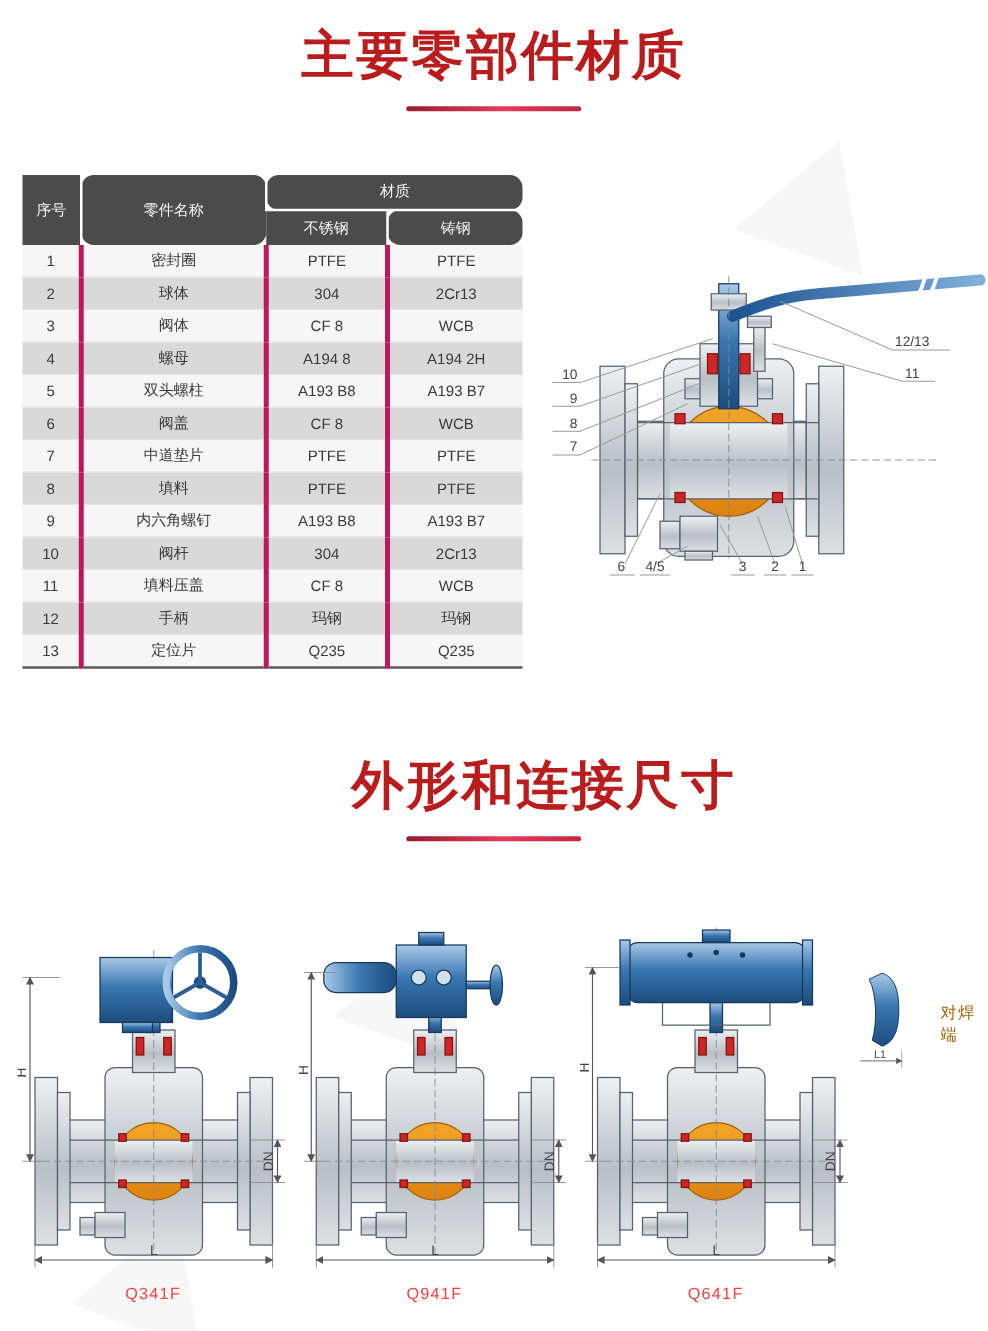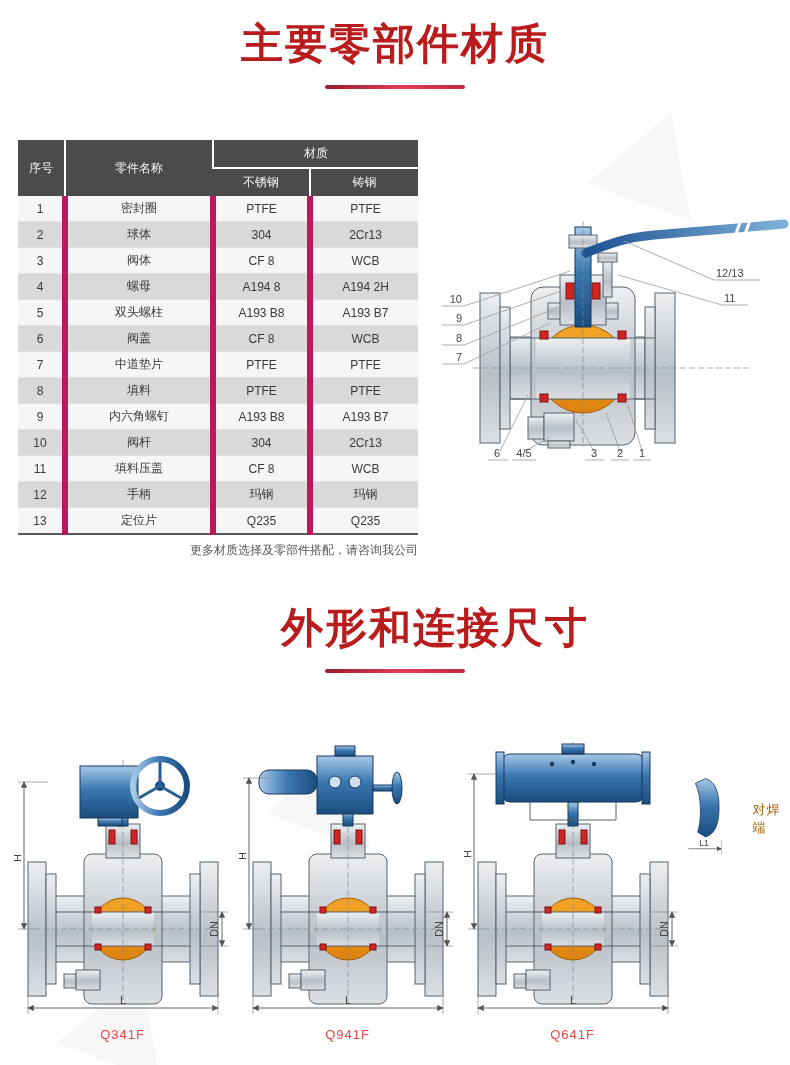--- a/index.html
+++ b/index.html
@@ -10,24 +10,24 @@
       border-right:55px solid transparent;border-bottom:95px solid rgba(175,175,182,.10);}
   
   .sec-title{position:absolute;left:0;width:790px;text-align:center;margin:0;
              font-size:42px;font-weight:bold;letter-spacing:2px;color:#b91c1c;}
   .rule{position:absolute;left:325px;width:140px;height:4px;border-radius:2px;
         background:linear-gradient(90deg,#971c30,#e63a58 55%,#c02844);}
   
   .table-wrap{position:absolute;left:18px;top:140px;width:400px;}
   table.parts{border-collapse:collapse;width:400px;table-layout:fixed;font-size:12px;}
   table.parts th{background:#4b4b4b;color:#f4f4f4;font-weight:normal;height:27px;padding:0;}
-  table.parts thead th+th{border-left:2px solid #fff;}
+  table.parts thead th+th{border-left:2px solid #fff;border-radius:10px;}
   table.parts thead tr+tr th{border-top:2px solid #fff;}
   table.parts td{height:25px;text-align:center;color:#3a3a3a;padding:0;}
-  table.parts td+td{border-left:6px solid #be185d;}
+  table.parts td+td{border-left:4px solid #be185d;}
   table.parts tbody tr{border-bottom:1px solid #e3e3e3;}
   table.parts tbody tr:nth-child(odd){background:#f6f6f6;}
   table.parts tbody tr:nth-child(even){background:#d9d9d9;}
   table.parts{border-bottom:2px solid #5a5a5a;}
   .footnote{margin-top:7px;text-align:right;font-size:12px;color:#555;}
   
   .main-diagram{position:absolute;left:428px;top:185px;}
   svg text{font-family:"Liberation Sans",sans-serif;fill:#444;font-size:11px;}
   .fig-row{position:absolute;left:10px;top:736px;width:772px;display:flex;align-items:flex-start;}
   .figure{width:225px;display:flex;flex-direction:column;align-items:center;}
@@ -179,21 +179,20 @@
             <td>玛钢</td>
           </tr>
           <tr>
             <td>13</td>
             <td>定位片</td>
             <td>Q235</td>
             <td>Q235</td>
           </tr>
       </tbody>
     </table>
-    <div class="footnote">更多材质选择及零部件搭配，请咨询我公司</div>
   </div>
 
   <svg class="main-diagram" width="362" height="292" viewBox="0 0 362 292">
 
     <rect x="82" y="152" width="135" height="62" fill="url(#gSteel)" class="outline"></rect>
     <g>
       <rect x="52" y="108" width="20" height="150" fill="url(#gSteel)" class="outline"></rect>
       <rect x="72" y="122" width="10" height="122" fill="url(#gSteel)" class="outline"></rect>
     </g>
     <g>

